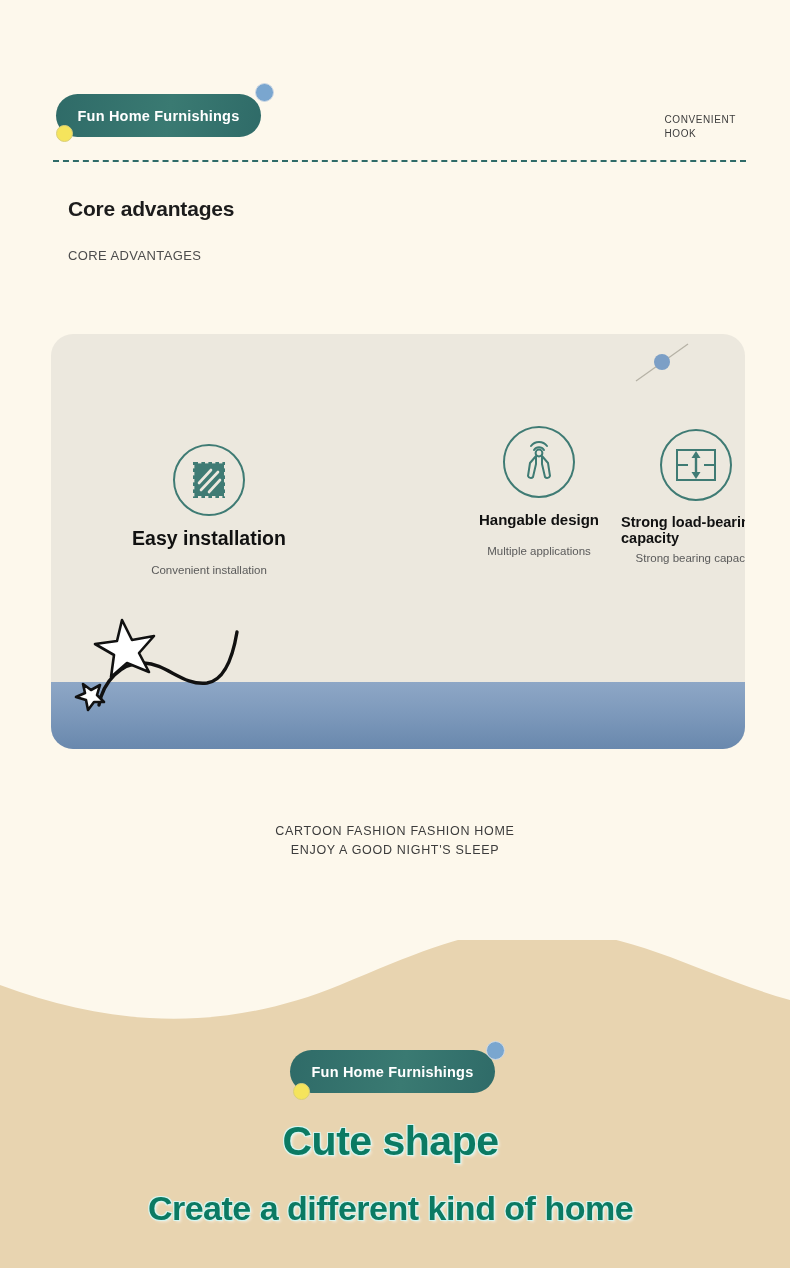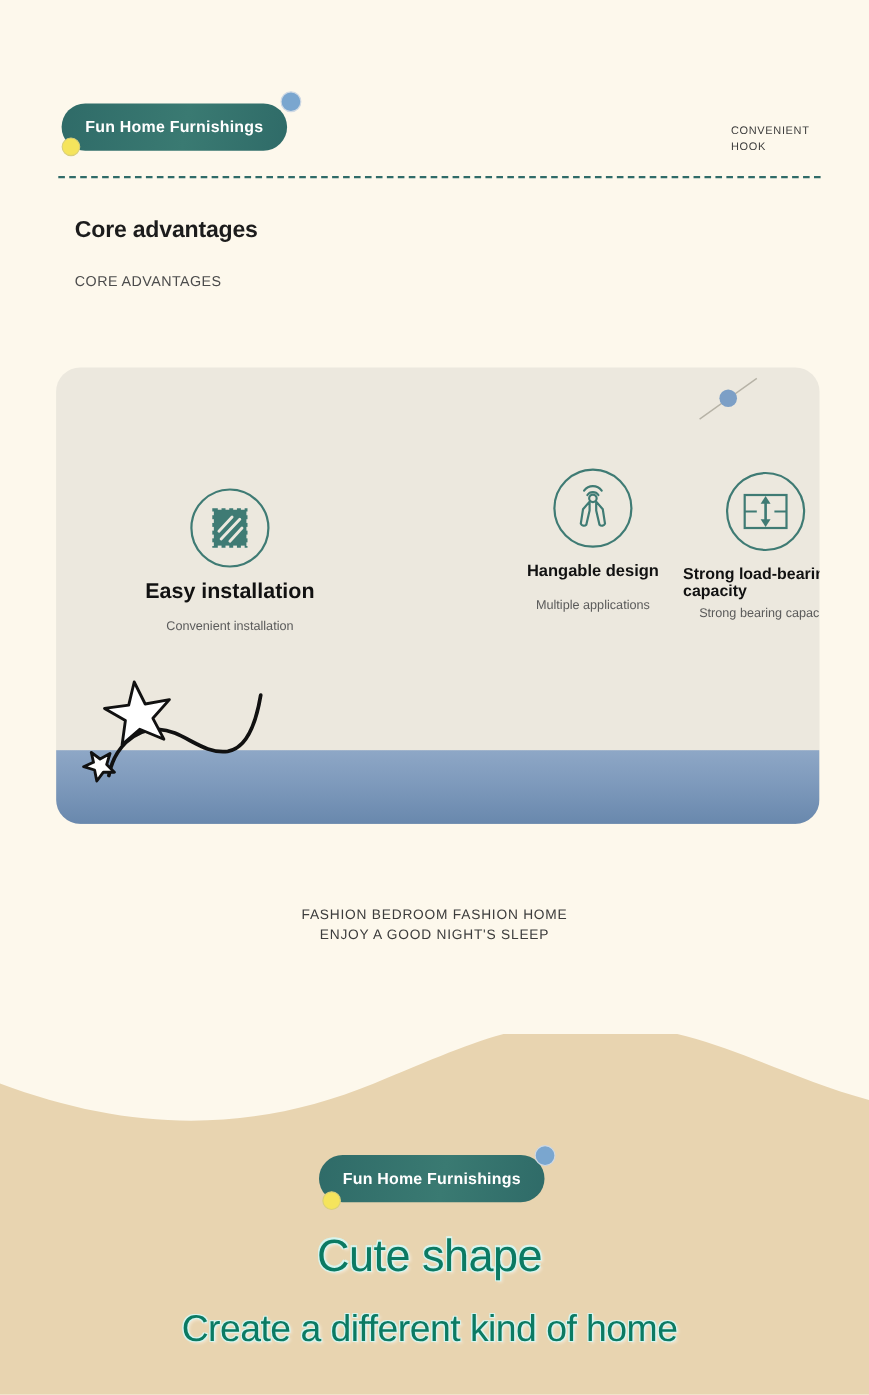--- a/index.html
+++ b/index.html
@@ -142,21 +142,21 @@
   }
   #wave-svg { position:absolute; left:0; top:0; width:790px; height:1268px; }
 
   #badge-bottom { position:absolute; left:290px; top:1050px; z-index:5; }
   #badge-bottom .pill { width:205px; height:43px; font-size:14.5px; }
   #badge-bottom .pill-dot-blue { width:19px; height:19px; right:-10px; top:-9px; }
   #badge-bottom .pill-dot-yellow { width:17px; height:17px; left:3px; top:33px; }
 
   .hero-heading {
     position:absolute; left:0; width:742px; text-align:center;
-    font-weight:normal; color:#0b7a63;
+    font-weight:bold; color:#0b7a63;
     z-index:5;
     text-shadow:
        0 0 1px #d6f5ef,
        1px 1px 0 #d6f5ef, -1px 1px 0 #d6f5ef,
        1px -1px 0 #d6f5ef, -1px -1px 0 #d6f5ef,
        2px 2px 3px rgba(255,255,255,0.55);
     letter-spacing:-0.5px;
     padding-left:39px;
   }
   #hero-1 { top:1118px; font-size:41px; }
@@ -276,16 +276,16 @@
     </div>
 
     <svg id="doodle" viewBox="0 0 230 105">
       <path d="M40,95 C44,72 62,52 85,53 C108,54 124,76 148,73 C168,70 175,40 178,22" fill="none" stroke="#111111" stroke-width="3.4" stroke-linecap="round"></path>
       <path d="M63,10 L73,30 L95,26 L80,43 L90,62 L68,53 L52,67 L55,45 L36,34 L58,31 Z" fill="#ffffff" stroke="#111111" stroke-width="2.6" stroke-linejoin="round"></path>
       <path d="M24,74 L32,80 L41,75 L38,85 L45,92 L35,92 L29,100 L27,90 L17,87 L26,83 Z" fill="#ffffff" stroke="#111111" stroke-width="2.6" stroke-linejoin="round"></path>
     </svg>
   </div>
 
   <div id="tagline">
-    <div>FASHION BEDROOM FASHION HOME</div>
+    <div>CARTOON FASHION FASHION HOME</div>
     <div>ENJOY A GOOD NIGHT'S SLEEP</div>
   </div>
 </div>
 
 </body></html>

